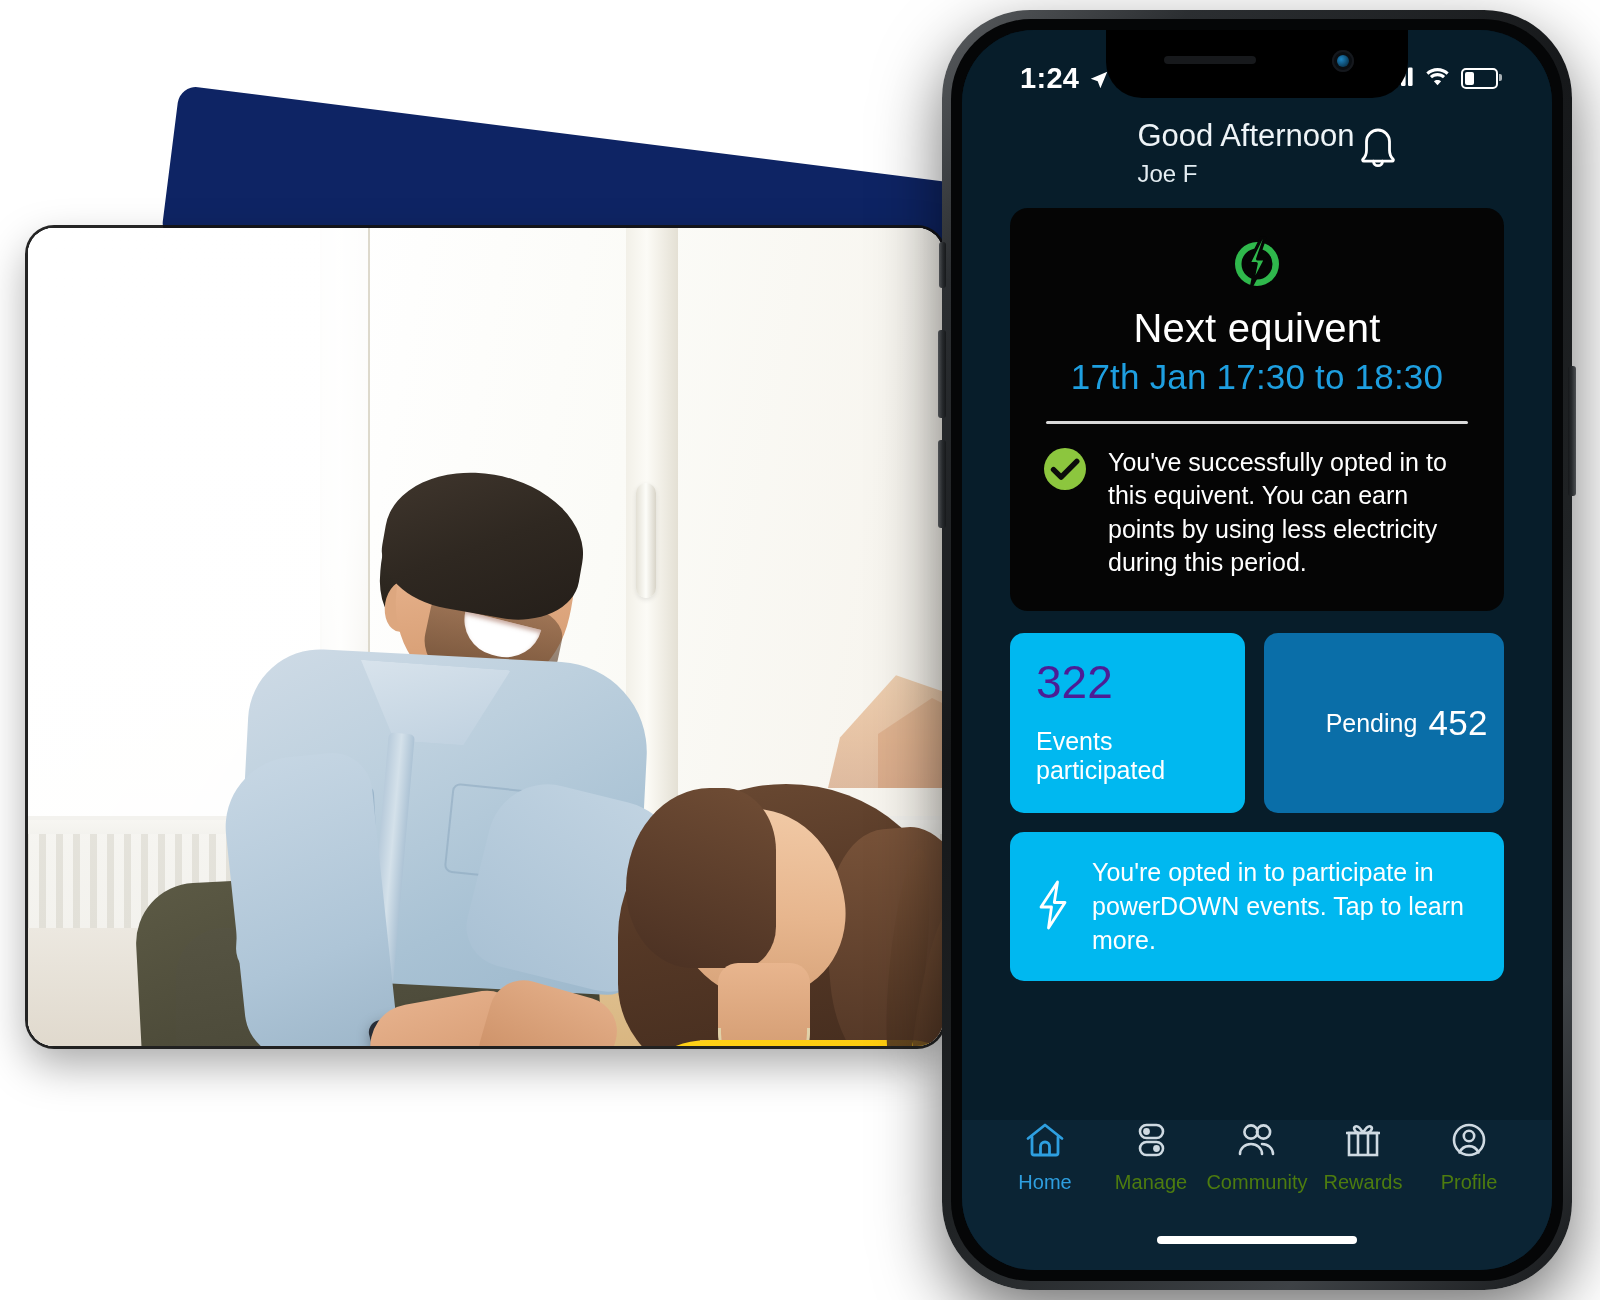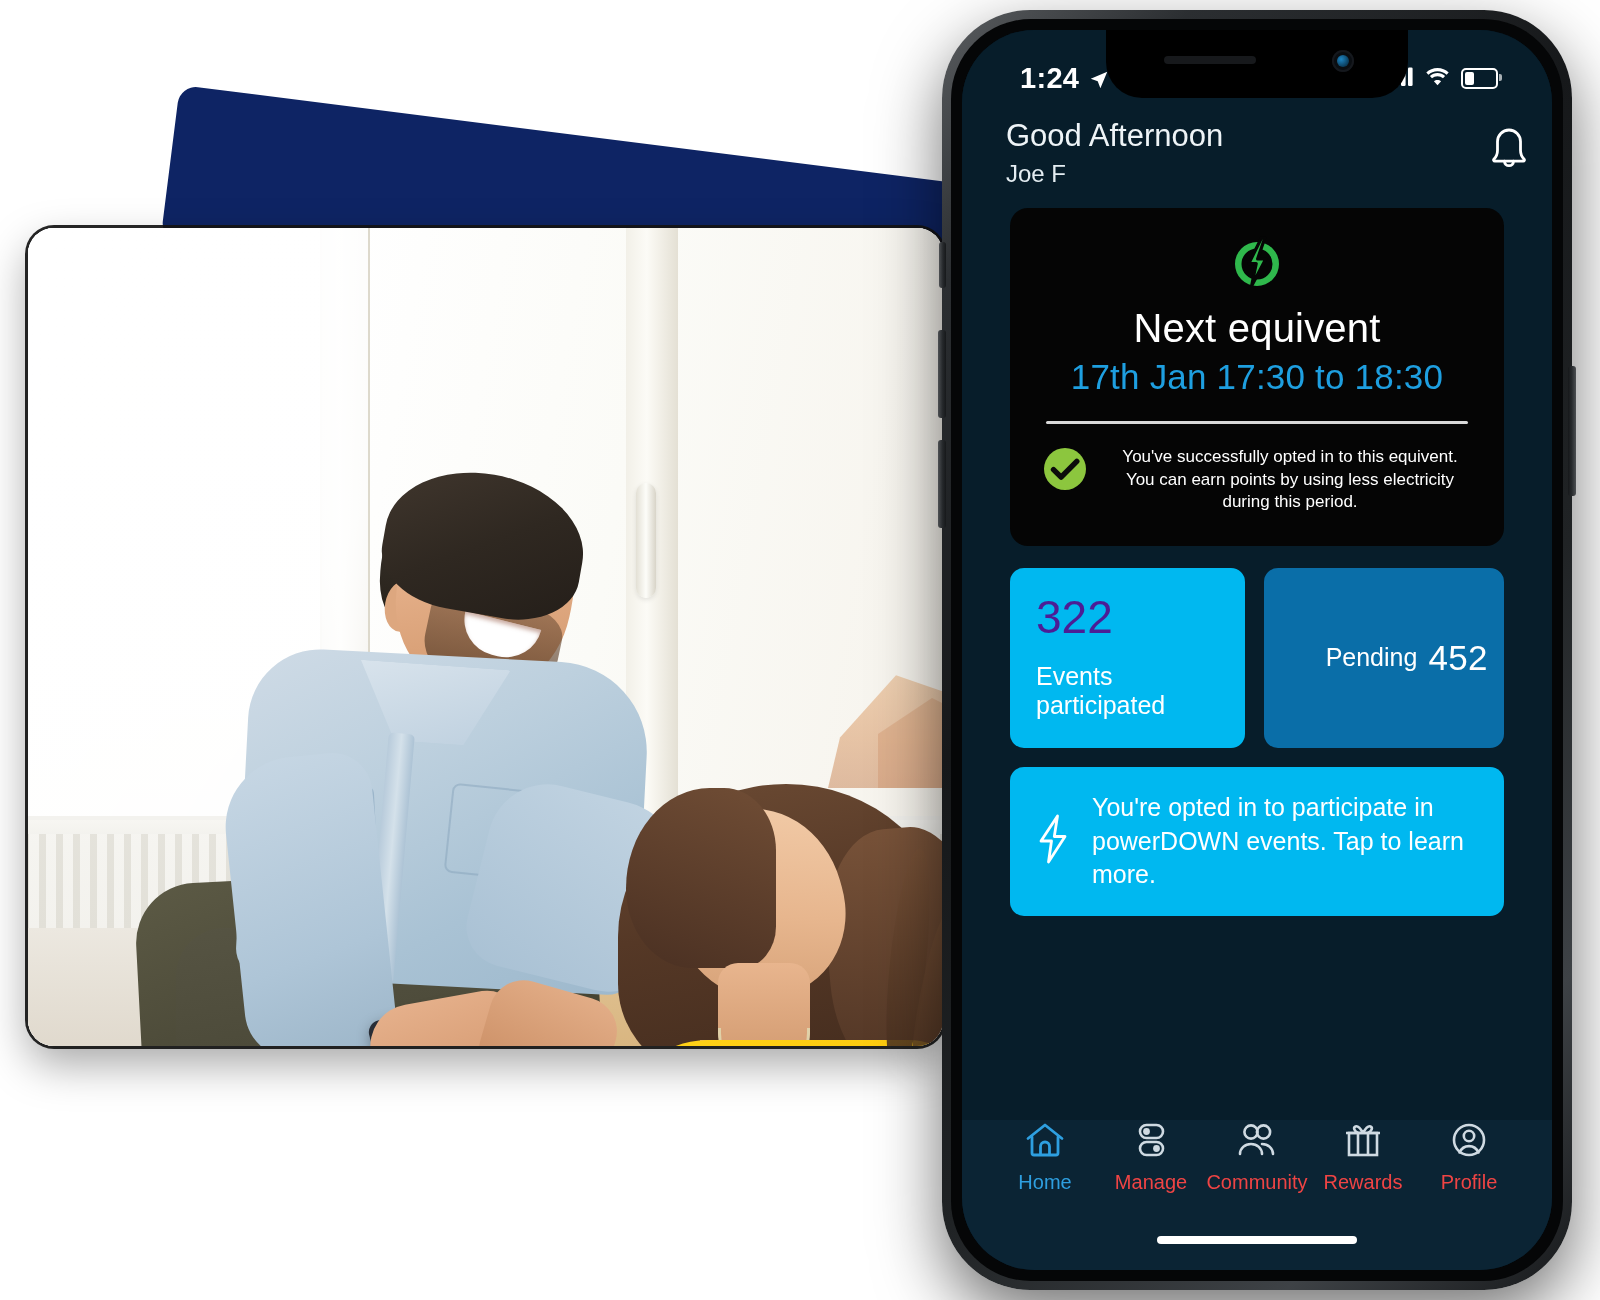--- a/index.html
+++ b/index.html
@@ -327,21 +327,21 @@
   .st-left{display:flex;align-items:flex-end;gap:9px;}
   .st-time{font-size:29px;font-weight:600;letter-spacing:.3px;}
   .st-right{display:flex;align-items:center;gap:11px;}
   .batt{width:33px;height:17px;border:2.4px solid #fff;border-radius:5px;position:relative;}
   .batt::after{content:"";position:absolute;right:-6px;top:4px;width:3px;height:7px;background:rgba(255,255,255,.65);border-radius:0 2px 2px 0;}
   .batt i{position:absolute;left:2px;top:2px;bottom:2px;width:26%;background:#fff;border-radius:2px;display:block;}
 
   
   .app-header{
     position:absolute;left:0;right:0;top:88px;height:82px;z-index:10;
-    display:flex;align-items:flex-start;justify-content:space-between;
+    display:flex;align-items:flex-start;justify-content:center;
     padding:0 20px 0 44px;box-sizing:border-box;
   }
   .greeting{font-size:31px;color:#eef4f7;line-height:1.18;font-weight:400;}
   .username{font-size:24px;color:#e4edf2;margin-top:5px;font-weight:400;}
   .bell-wrap{margin-top:6px;cursor:pointer;}
 
   
   .content{position:absolute;left:0;right:0;top:178px;padding:0 48px;box-sizing:border-box;z-index:10;}
 
   .event-card{
@@ -353,23 +353,22 @@
     text-align:center;color:#fff;font-size:40px;font-weight:400;
     letter-spacing:.2px;margin-bottom:6px;
   }
   .event-time{
     text-align:center;color:#1e9fe0;font-size:35px;font-weight:400;
     letter-spacing:.2px;
   }
   .divider{height:3px;background:#d9d9d9;margin:24px 8px 22px;border-radius:2px;}
   .opted-row{display:flex;align-items:flex-start;gap:20px;padding:0 4px 2px;}
   .opted-text{
-    color:#fff;font-size:17px;line-height:1.33;font-weight:400;
+    color:#fff;font-size:25px;line-height:1.33;font-weight:400;
     max-width:420px;
-    text-align:center;
   }
 
   .tiles{display:flex;gap:19px;margin-top:22px;}
   .tile-events{
     flex:1 1 0;background:#00b8f0;border-radius:14px;
     padding:26px 26px 28px;box-sizing:border-box;min-height:132px;
     display:flex;flex-direction:column;justify-content:center;
   }
   .tile-events .big{font-size:46px;color:#4c1d95;font-weight:400;line-height:1;}
   .tile-events .sub{font-size:25px;color:#fff;margin-top:22px;font-weight:400;}
@@ -395,21 +394,21 @@
   }
   .banner-text{color:#fff;font-size:25px;line-height:1.35;font-weight:400;}
 
   
   .tabbar{
     position:absolute;left:0;right:0;bottom:58px;height:110px;z-index:10;
     display:flex;align-items:center;justify-content:space-around;
     padding:0 30px;box-sizing:border-box;
   }
   .tab{display:flex;flex-direction:column;align-items:center;gap:7px;cursor:pointer;width:112px;}
-  .tab-label{font-size:20px;color:#ef4444;font-weight:400;}
+  .tab-label{font-size:20px;color:#4d7c0f;font-weight:400;}
   .tab.active .tab-label{color:#2e9fe0;}
   .home-indicator{
     position:absolute;left:50%;bottom:26px;transform:translateX(-50%);
     width:200px;height:8px;background:#fff;border-radius:5px;z-index:11;
   }
 </style>
 </head>
 <body>
 
 <div class="stage">

